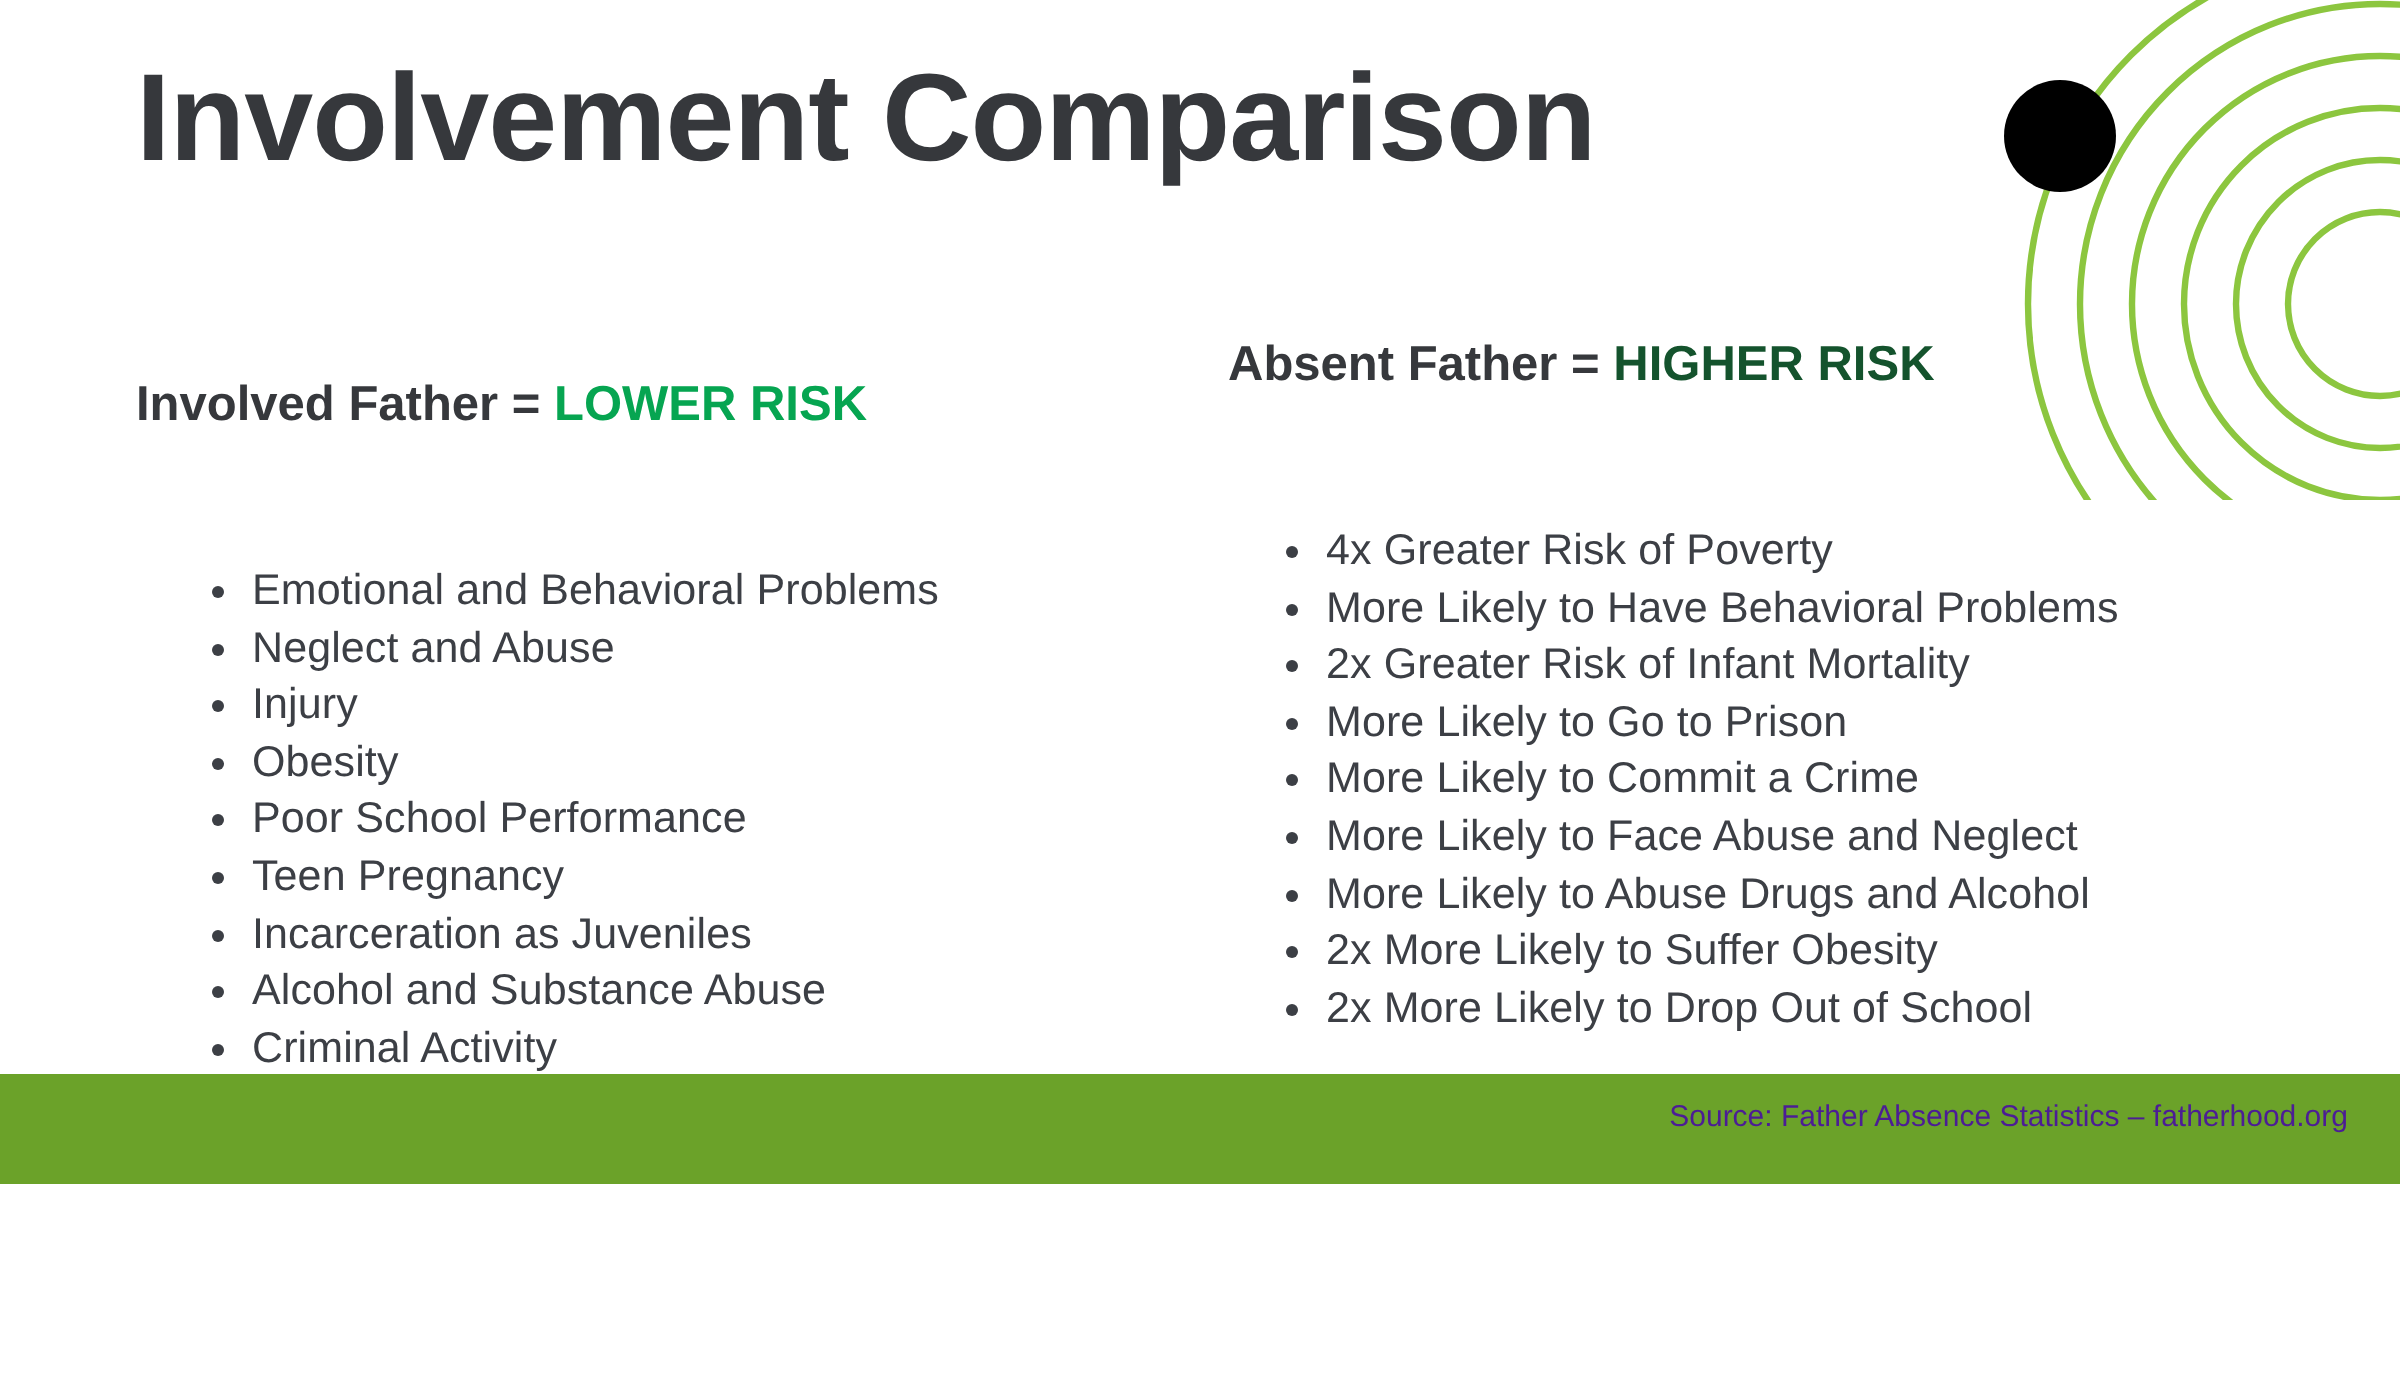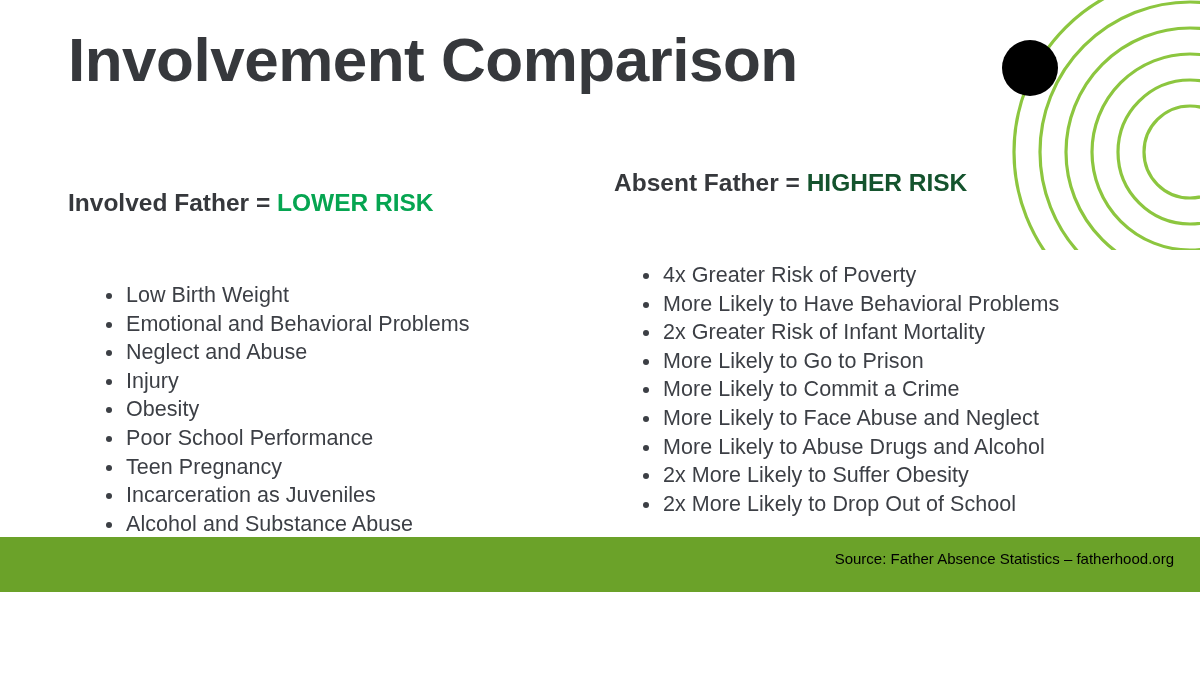--- a/index.html
+++ b/index.html
@@ -106,21 +106,21 @@
     bottom: 0;
     width: 1200px;
     height: 55px;
     background: #6ba229;
   }
   #footer-source {
     position: absolute;
     right: 26px;
     top: 13px;
     font-size: 15px;
-    color: #000000;
+    color: #4c1d95;
     white-space: nowrap;
   }
 </style>
 </head>
 <body>
 
 <div id="slide">
 
   <div id="decor">
     <svg width="230" height="250" viewBox="0 0 230 250">
@@ -136,21 +136,20 @@
     </svg>
   </div>
 
   <div id="title">Involvement Comparison</div>
 
   <div class="column" id="col-left">
     <div class="col-heading">
       <span>Involved Father = </span><span class="risk-lower">LOWER RISK</span>
     </div>
     <ul class="bullet-list">
-      <li>Low Birth Weight</li>
       <li>Emotional and Behavioral Problems</li>
       <li>Neglect and Abuse</li>
       <li>Injury</li>
       <li>Obesity</li>
       <li>Poor School Performance</li>
       <li>Teen Pregnancy</li>
       <li>Incarceration as Juveniles</li>
       <li>Alcohol and Substance Abuse</li>
       <li>Criminal Activity</li>
       <li>Suicide</li>

